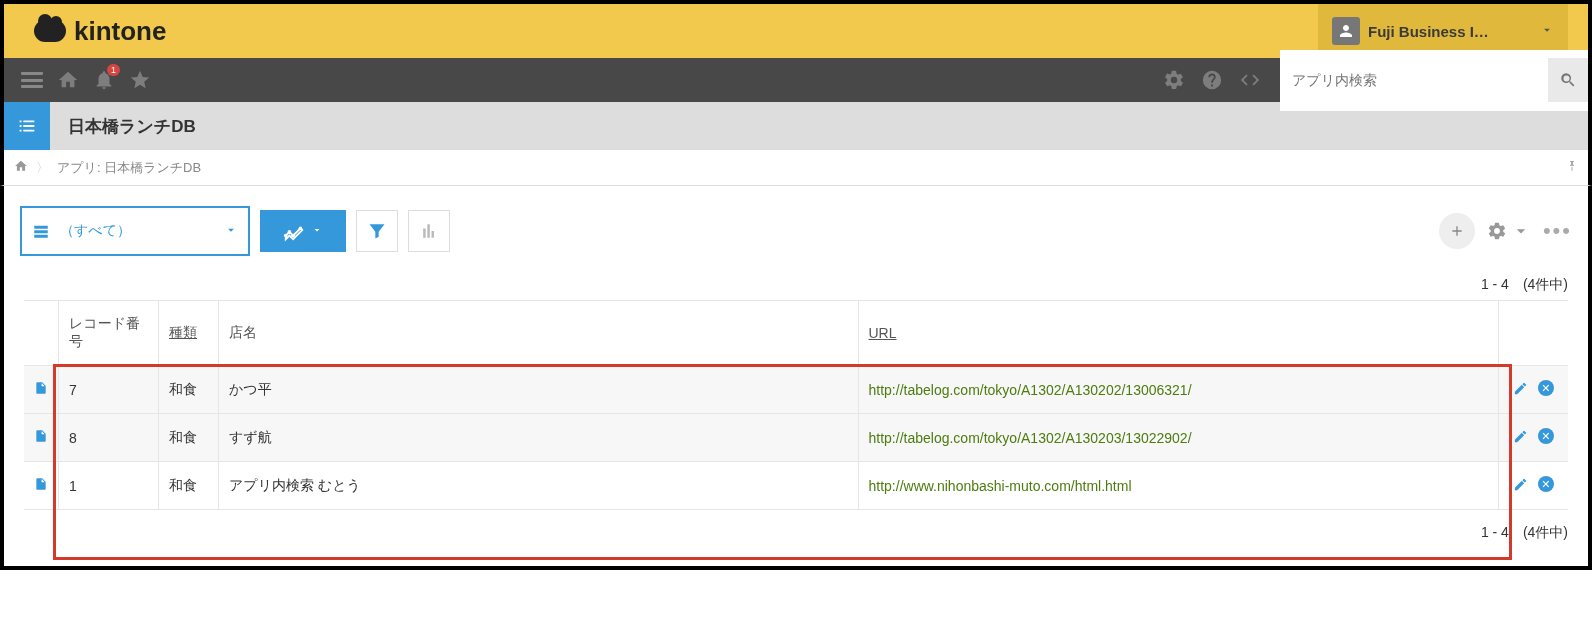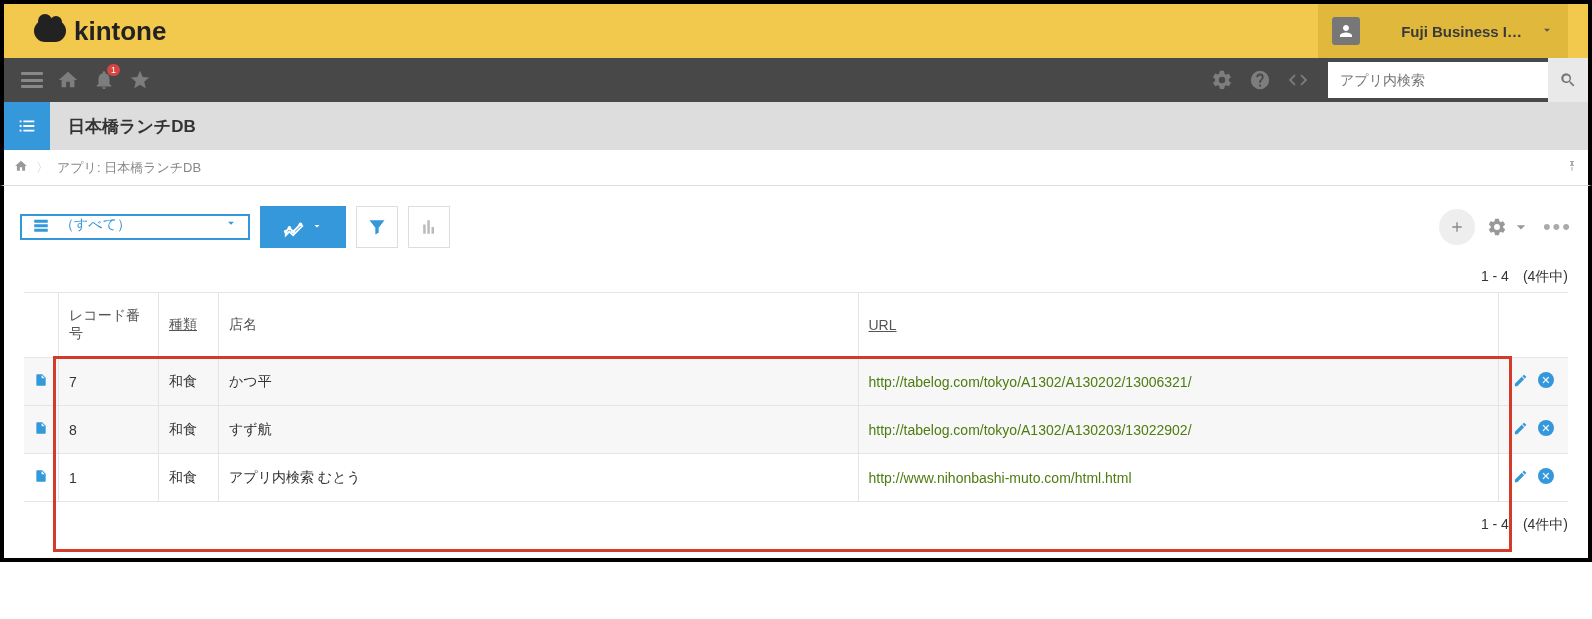--- a/index.html
+++ b/index.html
@@ -1,60 +1,60 @@
 <!DOCTYPE html>
 <html><head>
 <meta charset="utf-8">
 <style>
 * { box-sizing: border-box; margin: 0; padding: 0; }
 body { font-family: -apple-system, "Hiragino Sans", Meiryo, sans-serif; font-size: 13px; background: #fff; color: #333; }
 
 
-.topbar { background: #f2c94c; height: 58px; display: flex; align-items: center; padding: 0 20px 0 30px; border: 4px solid #000; border-bottom: 0; text-align: right; }
+.topbar { background: #f2c94c; height: 58px; display: flex; align-items: center; padding: 0 20px 0 30px; border: 4px solid #000; border-bottom: 0; }
 .logo { display: flex; align-items: center; gap: 8px; font-weight: 700; font-size: 26px; color: #222; }
 .logo .cloud { width: 32px; height: 22px; background: #222; border-radius: 12px; position: relative; }
 .logo .cloud::before { content: ""; position: absolute; width: 14px; height: 14px; background: #222; border-radius: 50%; top: -6px; left: 4px; }
 .logo .cloud::after { content: ""; position: absolute; width: 12px; height: 12px; background: #222; border-radius: 50%; top: -4px; left: 16px; }
 .spacer { flex: 1; }
-.user-block { background: #e0b93c; height: 100%; display: flex; align-items: center; gap: 18px; padding: 0 14px; min-width: 250px; }
+.user-block { background: #e0b93c; height: 100%; display: flex; align-items: center; gap: 8px; padding: 0 14px; min-width: 250px; }
 .avatar-box { width: 28px; height: 28px; background: #777; border-radius: 3px; display: flex; align-items: center; justify-content: center; }
 .avatar-box svg { fill: #fff; width: 18px; height: 18px; }
 .user-name { color: #3a3a3a; font-size: 15px; font-weight: 600; flex: 1; white-space: nowrap; overflow: hidden; text-overflow: ellipsis; }
 .user-chevron { color: #555; }
 
 
 .navbar { background: #484848; height: 44px; display: flex; align-items: center; padding: 0 10px; border-left: 4px solid #000; border-right: 4px solid #000; }
 .nav-icon { width: 36px; height: 36px; display: flex; align-items: center; justify-content: center; color: #7d7d7d; cursor: pointer; position: relative; }
 .nav-icon > svg, .nav-icon > .hamburger { width: 22px; height: 22px; fill: #7d7d7d; }
 .hamburger { display: flex; flex-direction: column; justify-content: space-between; height: 16px !important; }
 .hamburger span { height: 3px; background: #888; border-radius: 1px; }
 .badge { position: absolute; top: 2px; right: 2px; background: #d64541; color: #fff; font-size: 9px; border-radius: 8px; padding: 0 4px; line-height: 12px; min-width: 12px; text-align: center; }
 .nav-right { margin-left: auto; display: flex; align-items: center; gap: 2px; }
-.searchbox { background: #fff; height: 36px; display: flex; align-items: center; margin-left: 10px; margin-right: -10px; }
+.searchbox { background: #fff; height: 61px; display: flex; align-items: center; margin-left: 10px; margin-right: -10px; gap: 48px; }
 .searchbox input { border: 0; height: 100%; width: 220px; padding: 0 12px; font-size: 14px; outline: none; color: #555; }
 .searchbox .sbtn { width: 40px; height: 44px; background: #e9e9e9; display: flex; align-items: center; justify-content: center; }
 .searchbox .sbtn svg { width: 18px; height: 18px; fill: #777; }
 
 
 .app-titlebar { background: #ddd; height: 48px; display: flex; align-items: center; border-left: 4px solid #000; border-right: 4px solid #000; }
 .app-icon { width: 46px; height: 48px; display: flex; align-items: center; justify-content: center; background: #3498db; position: relative; }
 .app-icon::before { content: ""; position: absolute; right: -6px; top: 50%; transform: translateY(-50%); border-left: 6px solid #3498db; border-top: 6px solid transparent; border-bottom: 6px solid transparent; display:none;}
 .app-icon svg { fill: #fff; width: 22px; height: 22px; }
 .app-title { font-weight: 700; font-size: 17px; color: #333; margin-left: 18px; }
 
 
 .breadcrumb-bar { border: 4px solid #000; border-top: 0; border-bottom: 1px solid #ddd; height: 36px; display: flex; align-items: center; padding: 0 10px; color: #888; font-size: 13px; }
 .bc-home svg { width: 14px; height: 14px; fill: #999; }
 .bc-sep { margin: 0 8px; color: #ccc; }
 .bc-pin { margin-left: auto; }
 .bc-pin svg { width: 12px; height: 12px; fill: #aaa; }
 
 
 .toolbar { border-left: 4px solid #000; border-right: 4px solid #000; padding: 20px 16px 10px; display: flex; align-items: center; gap: 10px; }
-.view-select { border: 2px solid #3498db; height: 26px; display: flex; padding: 0 10px; gap: 10px; color: #3498db; cursor: pointer; min-width: 230px; }
+.view-select { border: 2px solid #3498db; height: 50px; display: flex; align-items: center; padding: 0 10px; gap: 10px; color: #3498db; cursor: pointer; min-width: 230px; }
 .view-select svg { fill: #3498db; width: 18px; height: 18px; }
 .view-select .vs-label { flex: 1; font-size: 14px; }
 .view-select .vs-chevron svg { width: 14px; height: 14px; }
 .graph-btn { background: #3498db; height: 42px; width: 86px; display: flex; align-items: center; justify-content: center; gap: 6px; cursor: pointer; }
 .graph-btn svg { fill: #fff; width: 22px; height: 22px; }
 .graph-btn .gchev svg { fill: #fff; width: 12px; height: 12px; }
 .tool-btn { width: 42px; height: 42px; border: 1px solid #ddd; display: flex; align-items: center; justify-content: center; cursor: pointer; }
 .tool-btn svg { width: 20px; height: 20px; fill: #3498db; }
 .tool-btn.muted svg { fill: #bbb; }
 .toolbar-right { margin-left: auto; display: flex; align-items: center; gap: 12px; }

